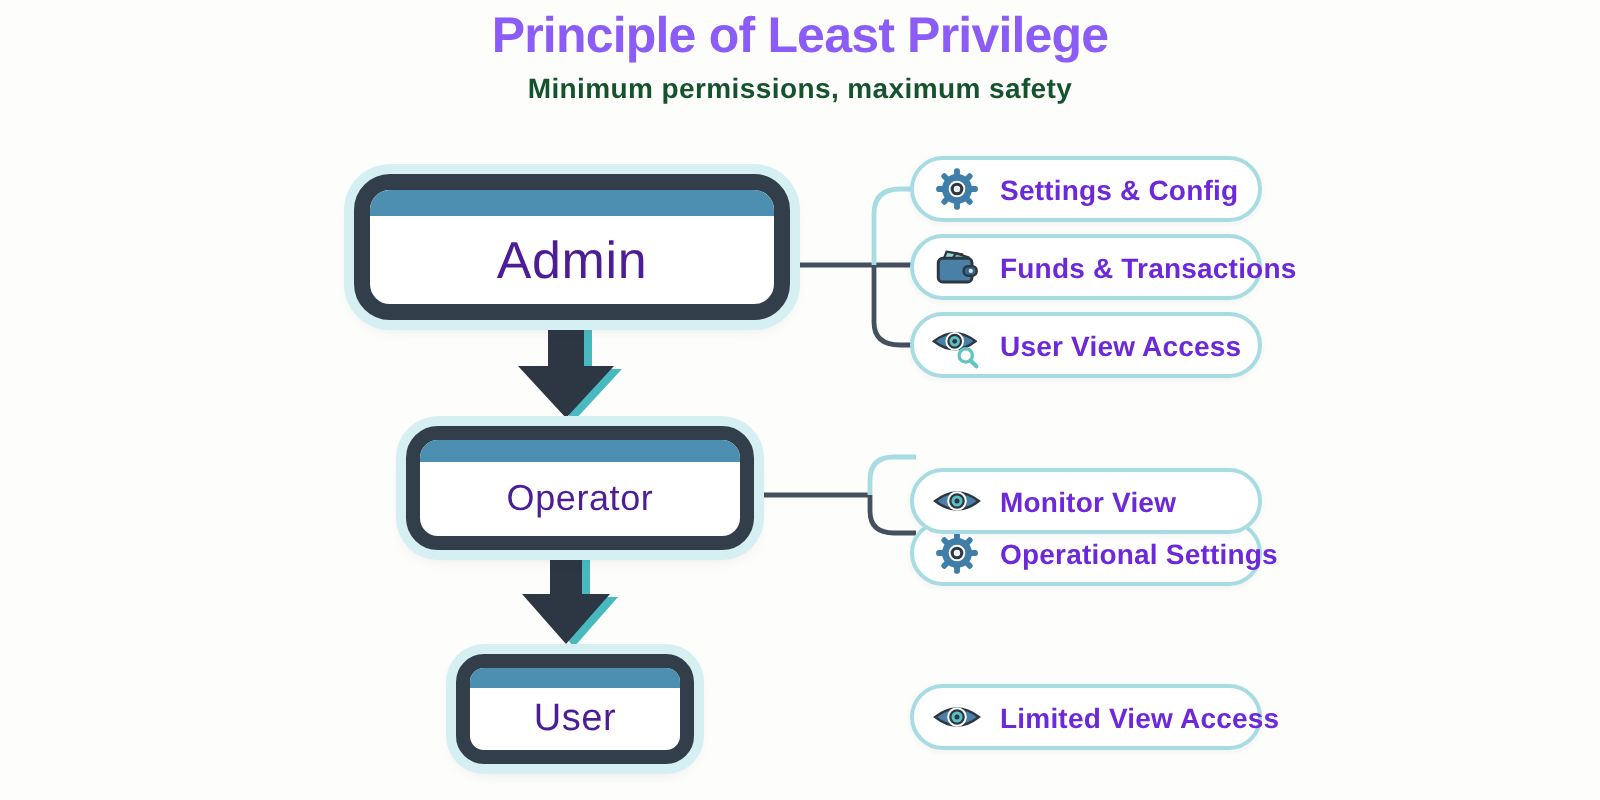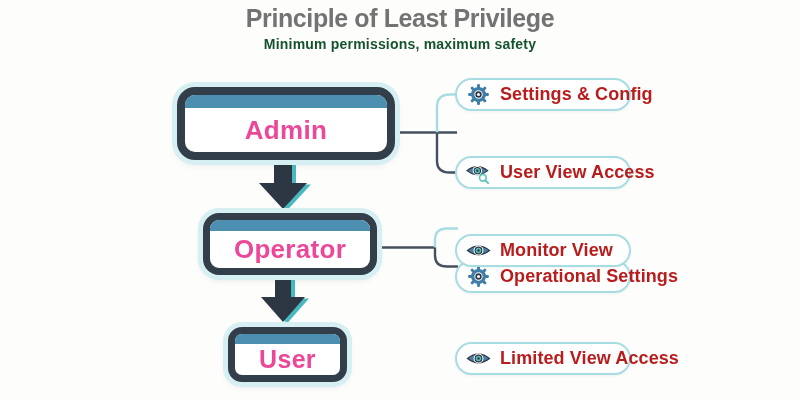--- a/index.html
+++ b/index.html
@@ -12,21 +12,21 @@
     width:800px;height:400px;
     background:#fdfdfc;
     overflow:hidden;
   }
   
   .title{
     position:absolute;top:4px;left:0;width:100%;
     text-align:center;
     font-size:25px;font-weight:bold;
     letter-spacing:-0.4px;
-    color:#737373;
+    color:#8b5cf6;
     margin:0;
   }
   .subtitle{
     position:absolute;top:36px;left:0;width:100%;
     text-align:center;
     font-size:14px;font-weight:600;
     letter-spacing:0.2px;
     color:#14532d;
     margin:0;
   }
@@ -41,46 +41,46 @@
     background:#ffffff;
     border:8px solid #333e4b;
     border-radius:18px;
     overflow:hidden;
     display:flex;flex-direction:column;
     box-shadow:0 0 0 5px #d6eff2, 0 3px 8px rgba(45,55,67,0.18);
   }
   .role-strip{background:#4d8fb0;flex:0 0 auto;}
   .role-label{
     flex:1;display:flex;align-items:center;justify-content:center;
-    font-weight:bold;color:#ec4899;letter-spacing:0.3px;
+    font-weight:normal;color:#4c1d95;letter-spacing:0.3px;
   }
   .box-admin{left:177px;top:87px;width:218px;height:73px;}
   .box-admin .role-strip{height:13px;}
   .box-admin .role-label{font-size:26px;}
   .box-operator{left:203px;top:213px;width:174px;height:62px;border-width:7px;border-radius:16px;}
   .box-operator .role-strip{height:11px;}
-  .box-operator .role-label{font-size:26px;}
+  .box-operator .role-label{font-size:18px;}
   .box-user{left:228px;top:327px;width:119px;height:55px;border-width:7px;border-radius:14px;}
   .box-user .role-strip{height:10px;}
-  .box-user .role-label{font-size:25px;}
+  .box-user .role-label{font-size:19px;}
   
   .pill{
     position:absolute;z-index:2;left:455px;
     box-sizing:border-box;
     width:176px;height:33px;
     background:#ffffff;
     border:2px solid #a8dce3;
     border-radius:17px;
     display:flex;align-items:center;
     padding:0 8px 0 9px;gap:9px;
     box-shadow:0 1px 3px rgba(45,55,67,0.06);
   }
   .pill-icon{flex:0 0 auto;width:25px;height:25px;}
   .pill-label{
-    font-size:18px;font-weight:600;color:#b91c1c;
+    font-size:14px;font-weight:600;color:#6d28d9;
     letter-spacing:0.1px;white-space:nowrap;
   }
   .pill-a1{top:78px;}
   .pill-a2{top:117px;}
   .pill-a3{top:156px;}
   .pill-o1{top:212px;margin-top:48px;}
   .pill-o2{top:234px;}
   .pill-u1{top:342px;}
 </style>
 </head>
@@ -177,20 +177,26 @@
     <div class="role-strip"></div>
     <div class="role-label">User</div>
   </div>
 
   <div class="pill pill-a1">
     <svg class="pill-icon">
         <use href="#sym-gear"></use>
       </svg>
     <span class="pill-label">Settings &amp; Config</span>
   </div>
+  <div class="pill pill-a2">
+    <svg class="pill-icon">
+        <use href="#sym-wallet"></use>
+      </svg>
+    <span class="pill-label">Funds &amp; Transactions</span>
+  </div>
   <div class="pill pill-a3">
     <svg class="pill-icon">
         <use href="#sym-eye-magnifier"></use>
       </svg>
     <span class="pill-label">User View Access</span>
   </div>
 
   <div class="pill pill-o1">
     <svg class="pill-icon">
         <use href="#sym-gear"></use>

